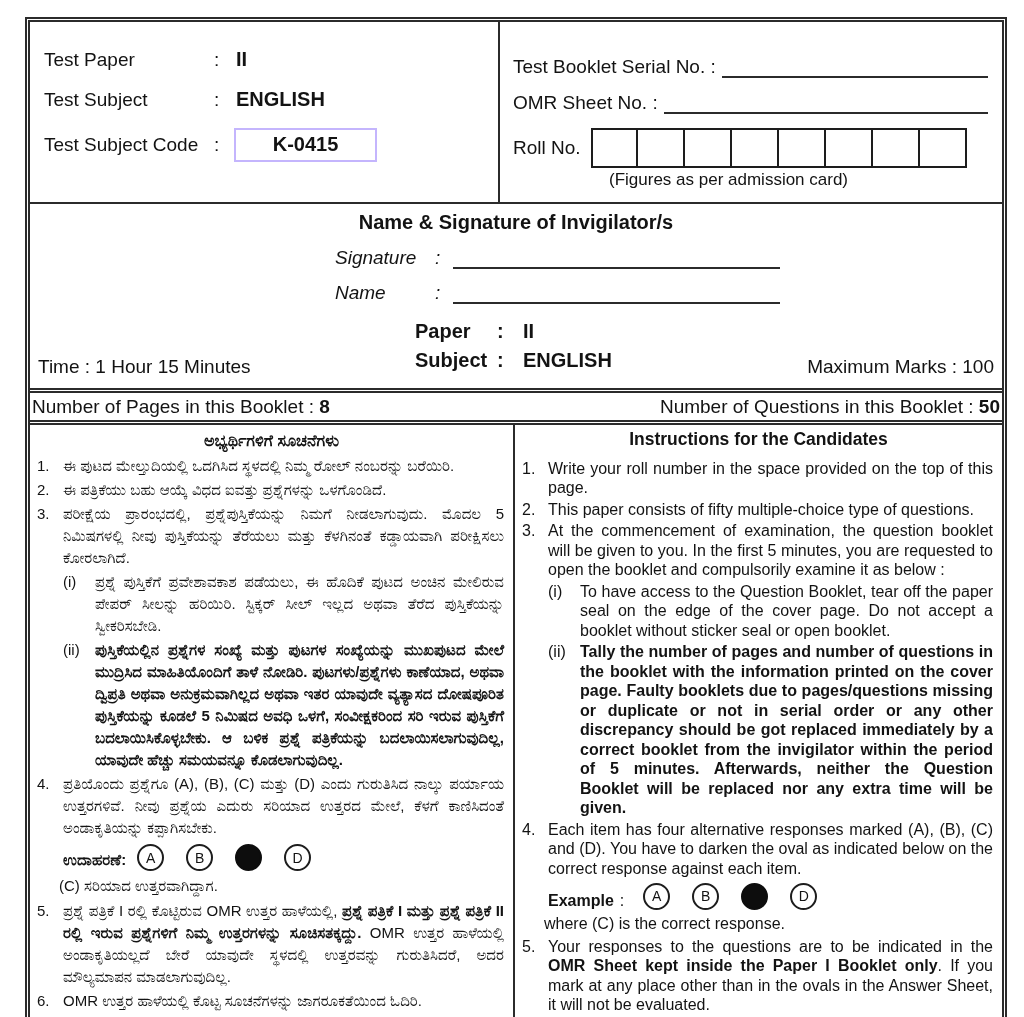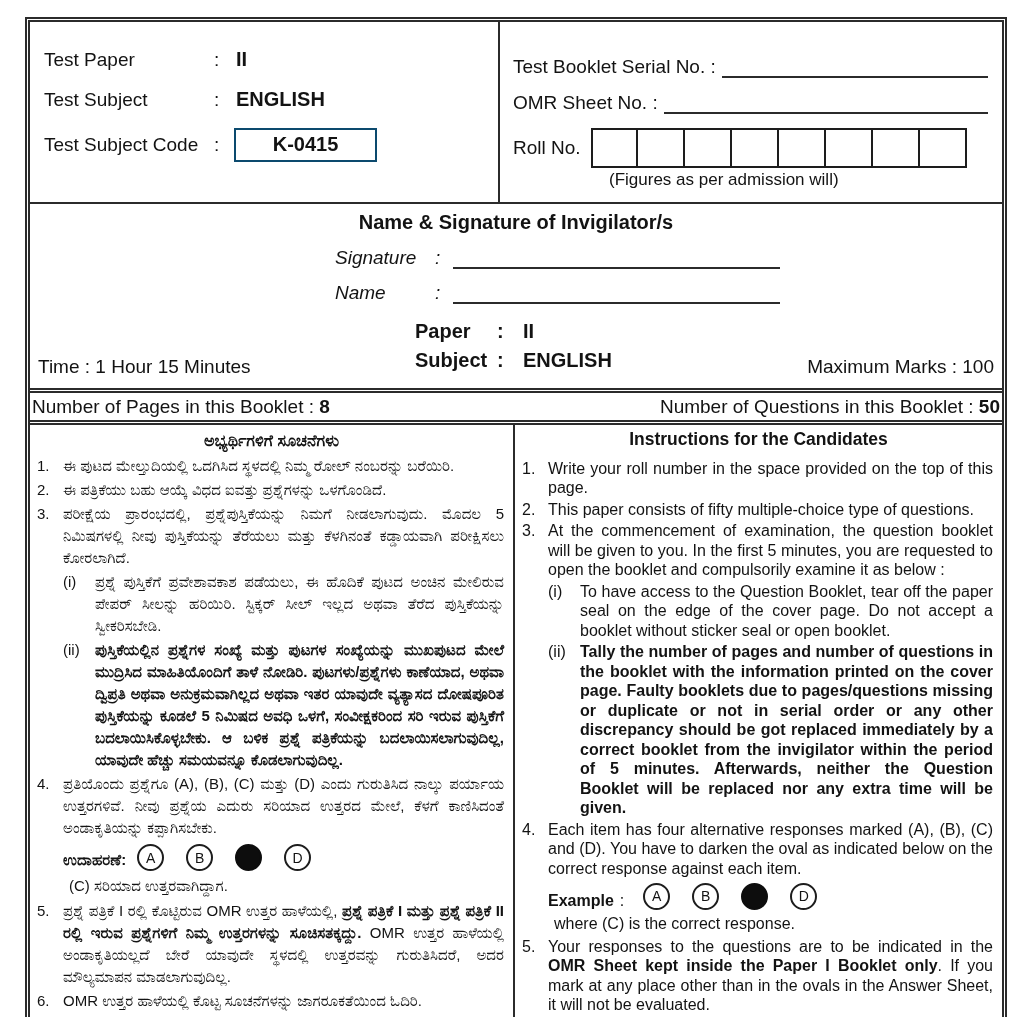--- a/index.html
+++ b/index.html
@@ -20,21 +20,21 @@
   
   .header-row { display: flex; height: 182px; border-bottom: 2px solid #2b2b2b; }
   .cell-left { width: 470px; border-right: 2px solid #2b2b2b; padding: 26px 0 0 14px; }
   .cell-right { flex: 1; padding: 34px 14px 0 13px; }
   .fieldline { display: flex; align-items: center; margin-bottom: 17px; font-size: 19px; }
   .fieldline .lab { width: 170px; }
   .fieldline .colon { width: 14px; }
   .fieldline .val { font-weight: bold; font-size: 20px; margin-left: 8px; }
   .codebox {
     display: inline-block; min-width: 143px; text-align: center;
-    border: 2px solid #0c4a6e; padding: 3px 10px 4px; margin-left: 6px;
+    border: 2px solid #c4b5fd; padding: 3px 10px 4px; margin-left: 6px;
     font-weight: bold; font-size: 20px;
   }
   .blankline { display: flex; align-items: flex-end; margin-bottom: 14px; font-size: 19px; }
   .blankline .fill { flex: 1; border-bottom: 2px solid #2b2b2b; height: 20px; margin-left: 6px; }
   .rollrow { display: flex; align-items: center; font-size: 19px; margin-top: 4px; }
   .rollboxes { display: flex; margin-left: 10px; }
   .rollboxes .rb {
     width: 47px; height: 40px; border: 2px solid #1d1d1d; border-left-width: 0;
   }
   .rollboxes .rb:first-child { border-left-width: 2px; }
@@ -78,21 +78,21 @@
   .bold { font-weight: bold; }
   .example-row { display: flex; align-items: flex-end; margin: 5px 0 4px 26px; }
   .example-row .exlab { font-weight: bold; }
   .example-row .excolon { margin: 0 8px 0 6px; }
   .oval {
     display: inline-flex; width: 27px; height: 27px; border: 2px solid #1d1d1d;
     border-radius: 50%; align-items: center; justify-content: center;
     font-size: 14px; margin: 0 11px; flex: 0 0 auto;
   }
   .oval.filled { background: #0d0d0d; border-color: #0d0d0d; }
-  .after-example { margin-left: 32px; margin-bottom: 3px; }
+  .after-example { margin-left: 22px; margin-bottom: 3px; }
 </style>
 </head>
 <body>
 
 <div class="sheet">
 
   <div class="header-row">
     <div class="cell-left">
       <div class="fieldline">
         <span class="lab">Test Paper</span>
@@ -125,21 +125,21 @@
           <span class="rb"></span>
           <span class="rb"></span>
           <span class="rb"></span>
           <span class="rb"></span>
           <span class="rb"></span>
           <span class="rb"></span>
           <span class="rb"></span>
           <span class="rb"></span>
         </span>
       </div>
-      <div class="roll-caption">(Figures as per admission will)</div>
+      <div class="roll-caption">(Figures as per admission card)</div>
     </div>
   </div>
 
   <div class="invig">
     <div class="invig-title">Name &amp; Signature of Invigilator/s</div>
     <div class="sigrow">
       <span class="lab">Signature</span>
       <span class="colon">:</span>
       <span class="fill"></span>
     </div>

